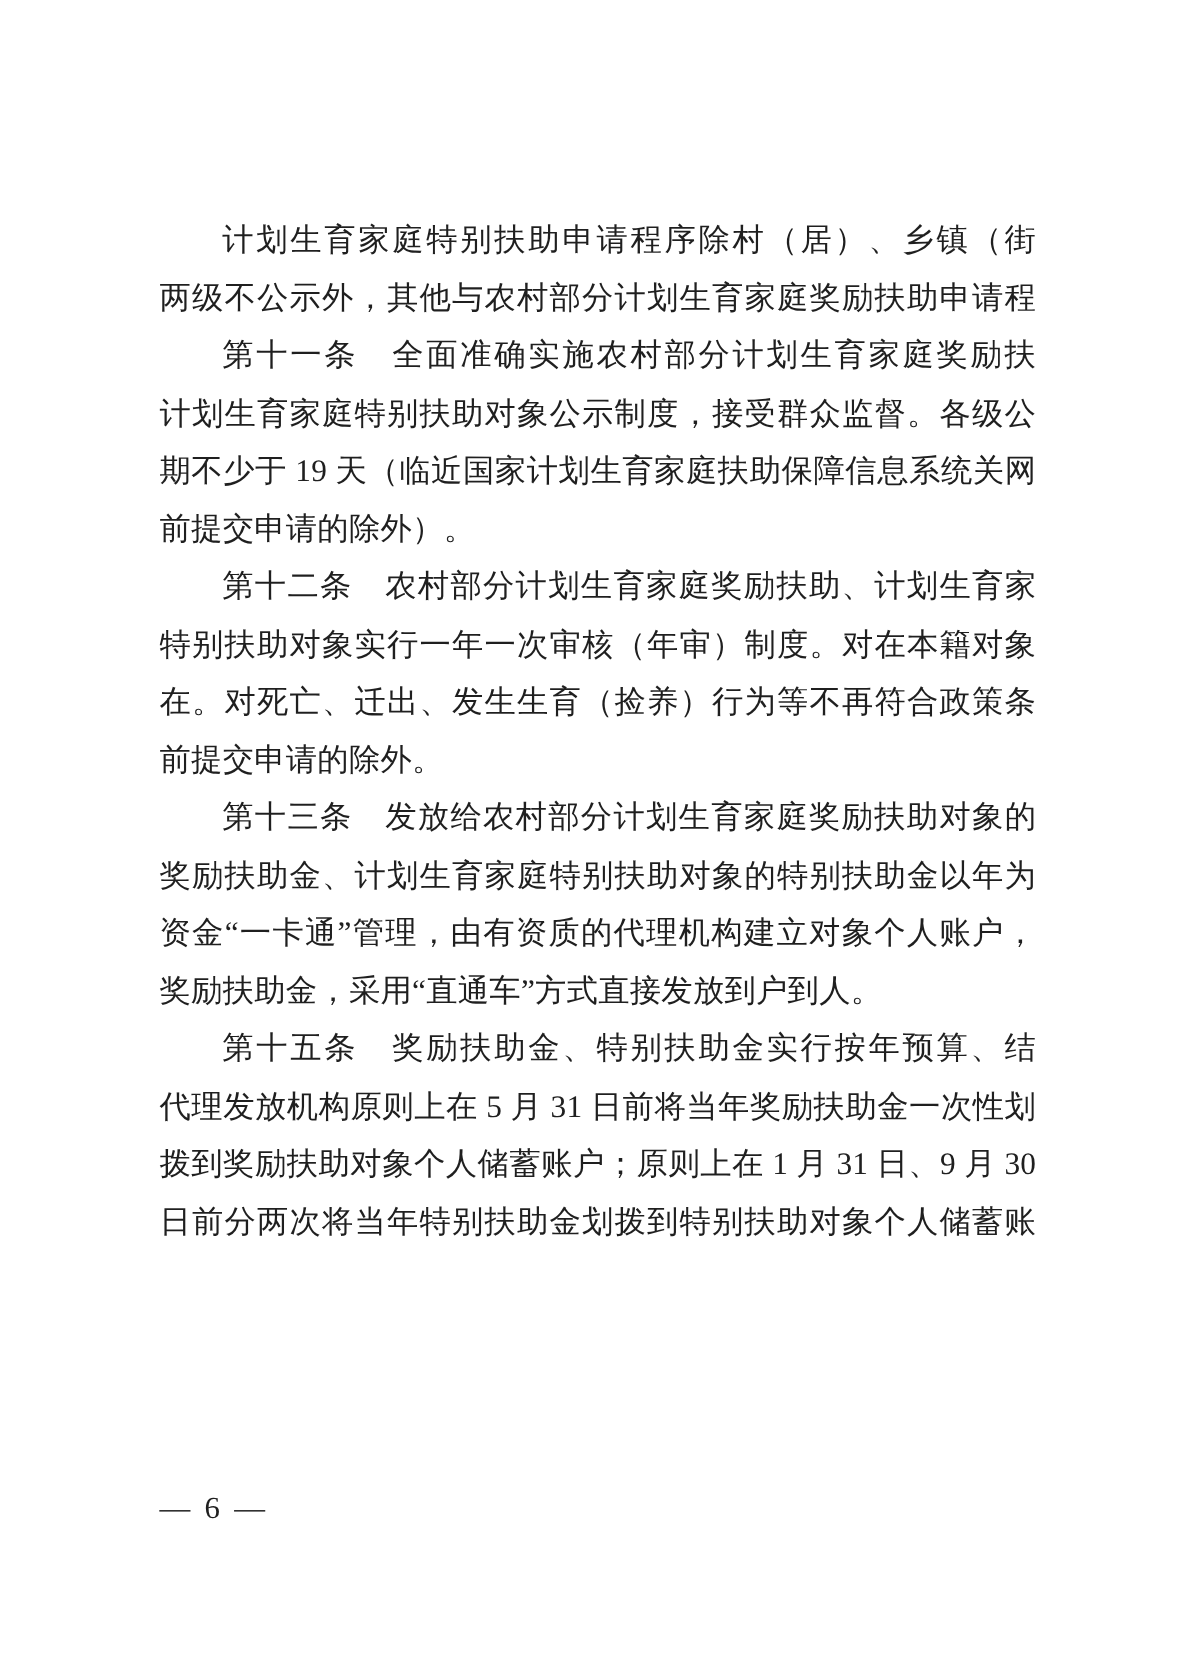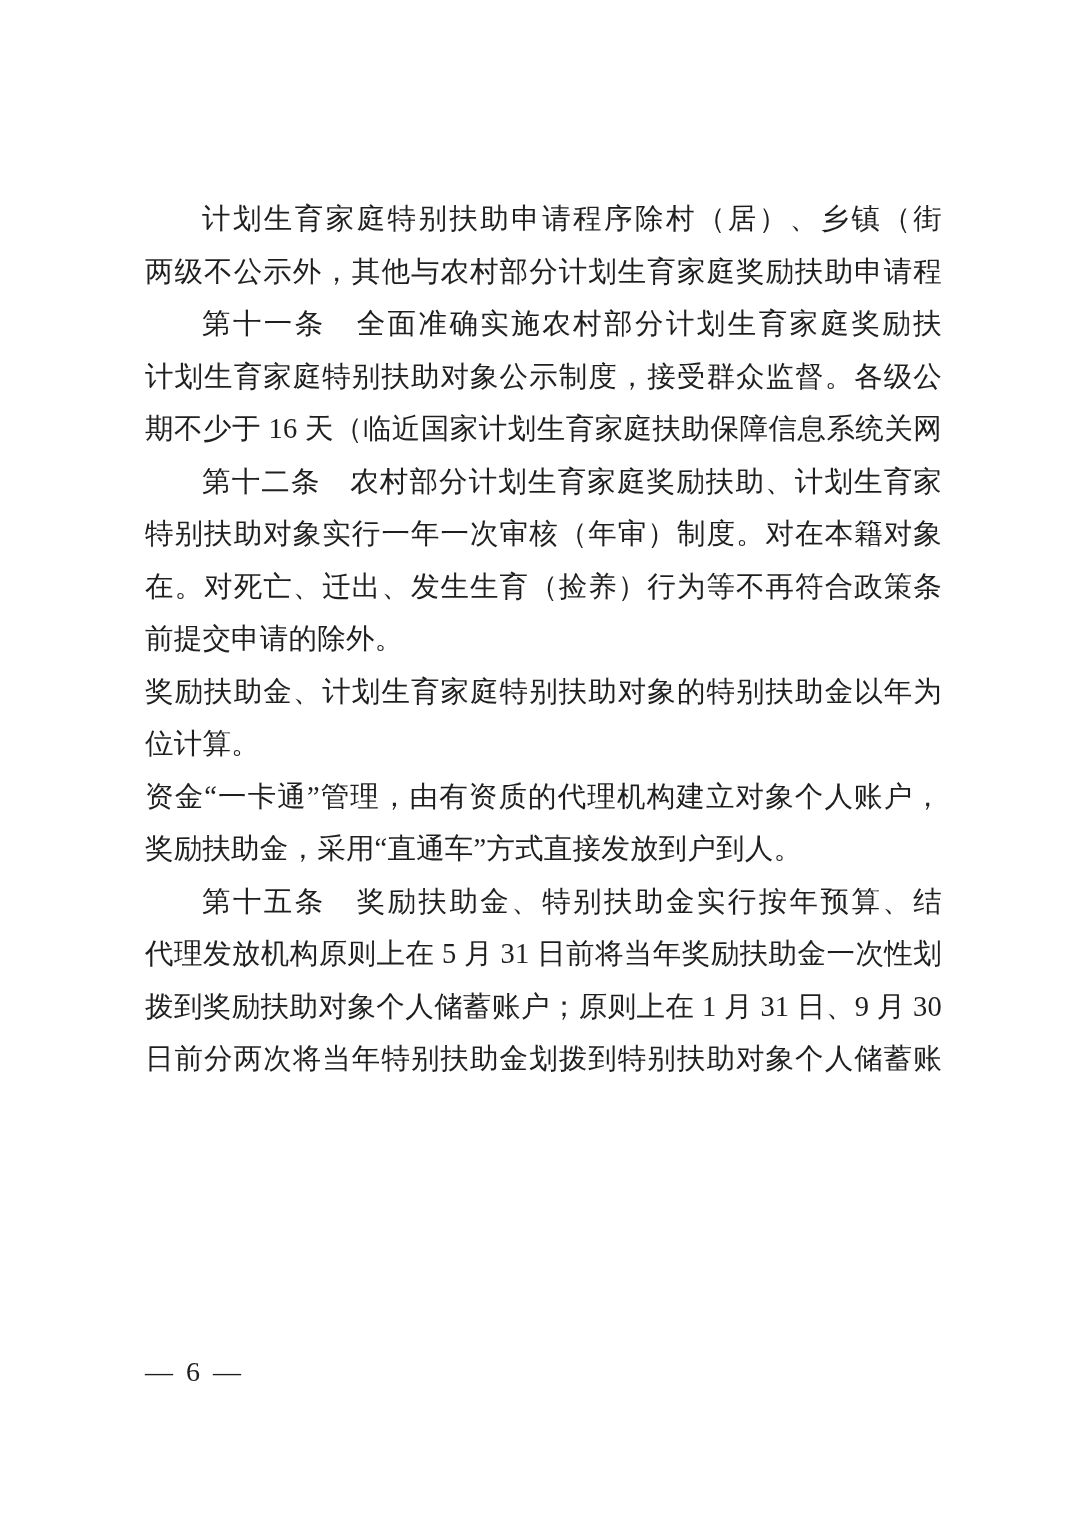--- a/index.html
+++ b/index.html
@@ -50,31 +50,32 @@
 
 <div class="page">
   <div class="content" id="doc-body">
       <div class="paragraph">
         <div class="line indent fill">计划生育家庭特别扶助申请程序除村（居）、乡镇（街道）</div>
         <div class="line fill">两级不公示外，其他与农村部分计划生育家庭奖励扶助申请程序</div>
       </div>
       <div class="paragraph">
         <div class="line indent fill">第十一条　全面准确实施农村部分计划生育家庭奖励扶助、</div>
         <div class="line fill">计划生育家庭特别扶助对象公示制度，接受群众监督。各级公示</div>
-        <div class="line fill">期不少于 16 天（临近国家计划生育家庭扶助保障信息系统关网</div>
+        <div class="line fill">期不少于 19 天（临近国家计划生育家庭扶助保障信息系统关网</div>
+        <div class="line">前提交申请的除外）。</div>
       </div>
       <div class="paragraph">
         <div class="line indent fill">第十二条　农村部分计划生育家庭奖励扶助、计划生育家庭</div>
         <div class="line fill">特别扶助对象实行一年一次审核（年审）制度。对在本籍对象应</div>
         <div class="line fill">在。对死亡、迁出、发生生育（捡养）行为等不再符合政策条件</div>
         <div class="line">前提交申请的除外。</div>
       </div>
       <div class="paragraph">
+        <div class="line indent fill">第十三条　发放给农村部分计划生育家庭奖励扶助对象的</div>
         <div class="line fill">奖励扶助金、计划生育家庭特别扶助对象的特别扶助金以年为单</div>
-        <div class="line">位计算。</div>
       </div>
       <div class="paragraph">
         <div class="line fill">资金“一卡通”管理，由有资质的代理机构建立对象个人账户，实</div>
         <div class="line">奖励扶助金，采用“直通车”方式直接发放到户到人。</div>
       </div>
       <div class="paragraph">
         <div class="line indent fill">第十五条　奖励扶助金、特别扶助金实行按年预算、结算。</div>
         <div class="line fill">代理发放机构原则上在 5 月 31 日前将当年奖励扶助金一次性划</div>
         <div class="line fill">拨到奖励扶助对象个人储蓄账户；原则上在 1 月 31 日、9 月 30</div>
         <div class="line fill">日前分两次将当年特别扶助金划拨到特别扶助对象个人储蓄账</div>

